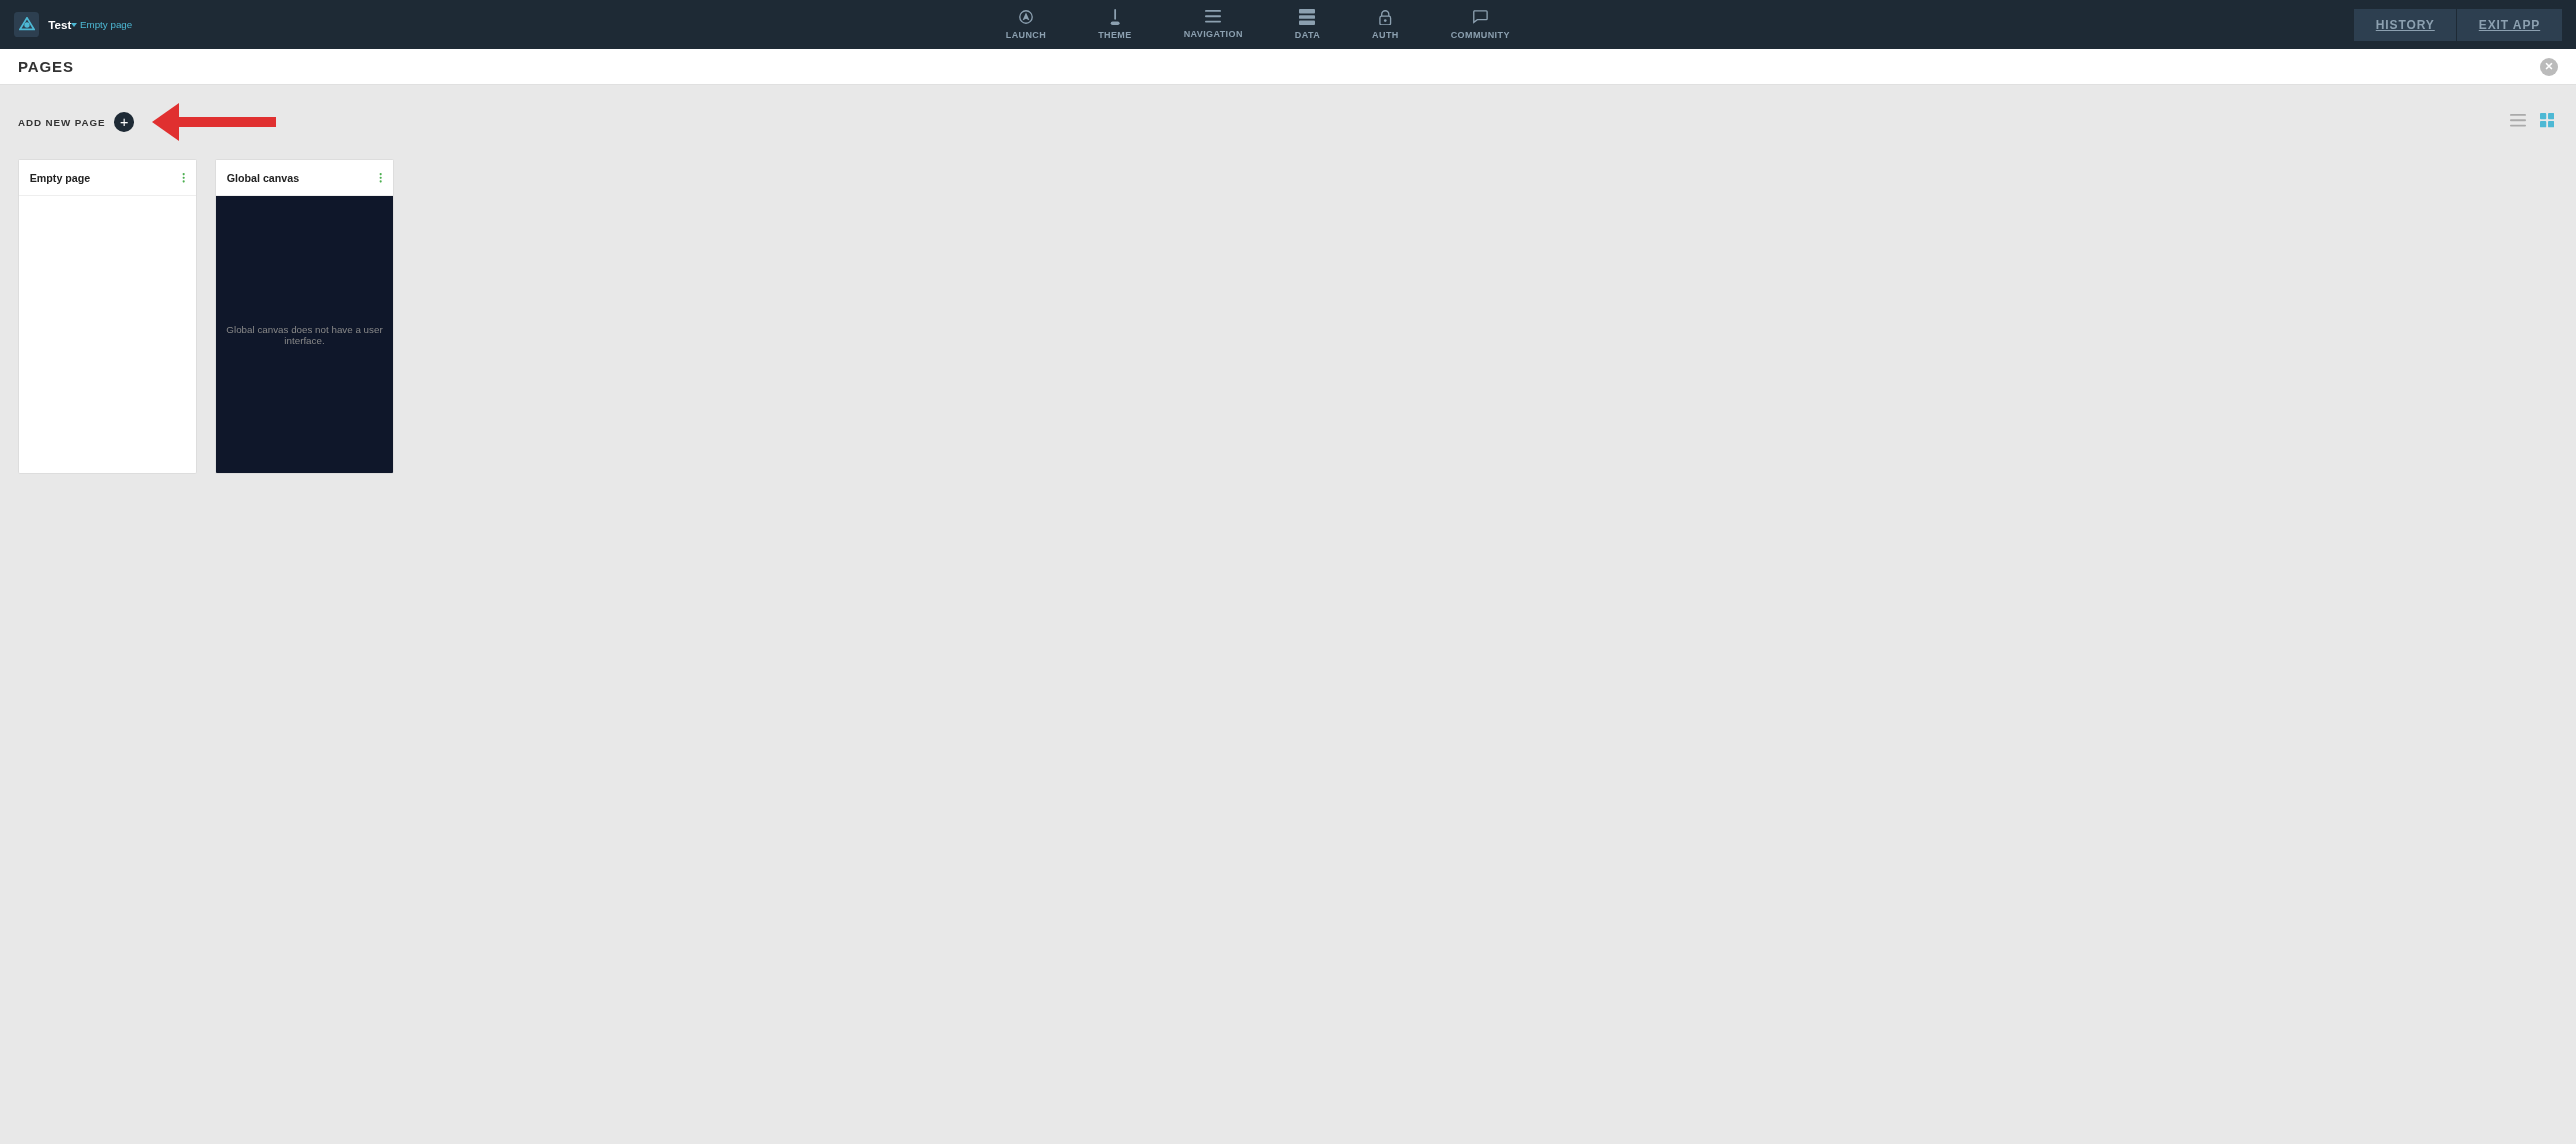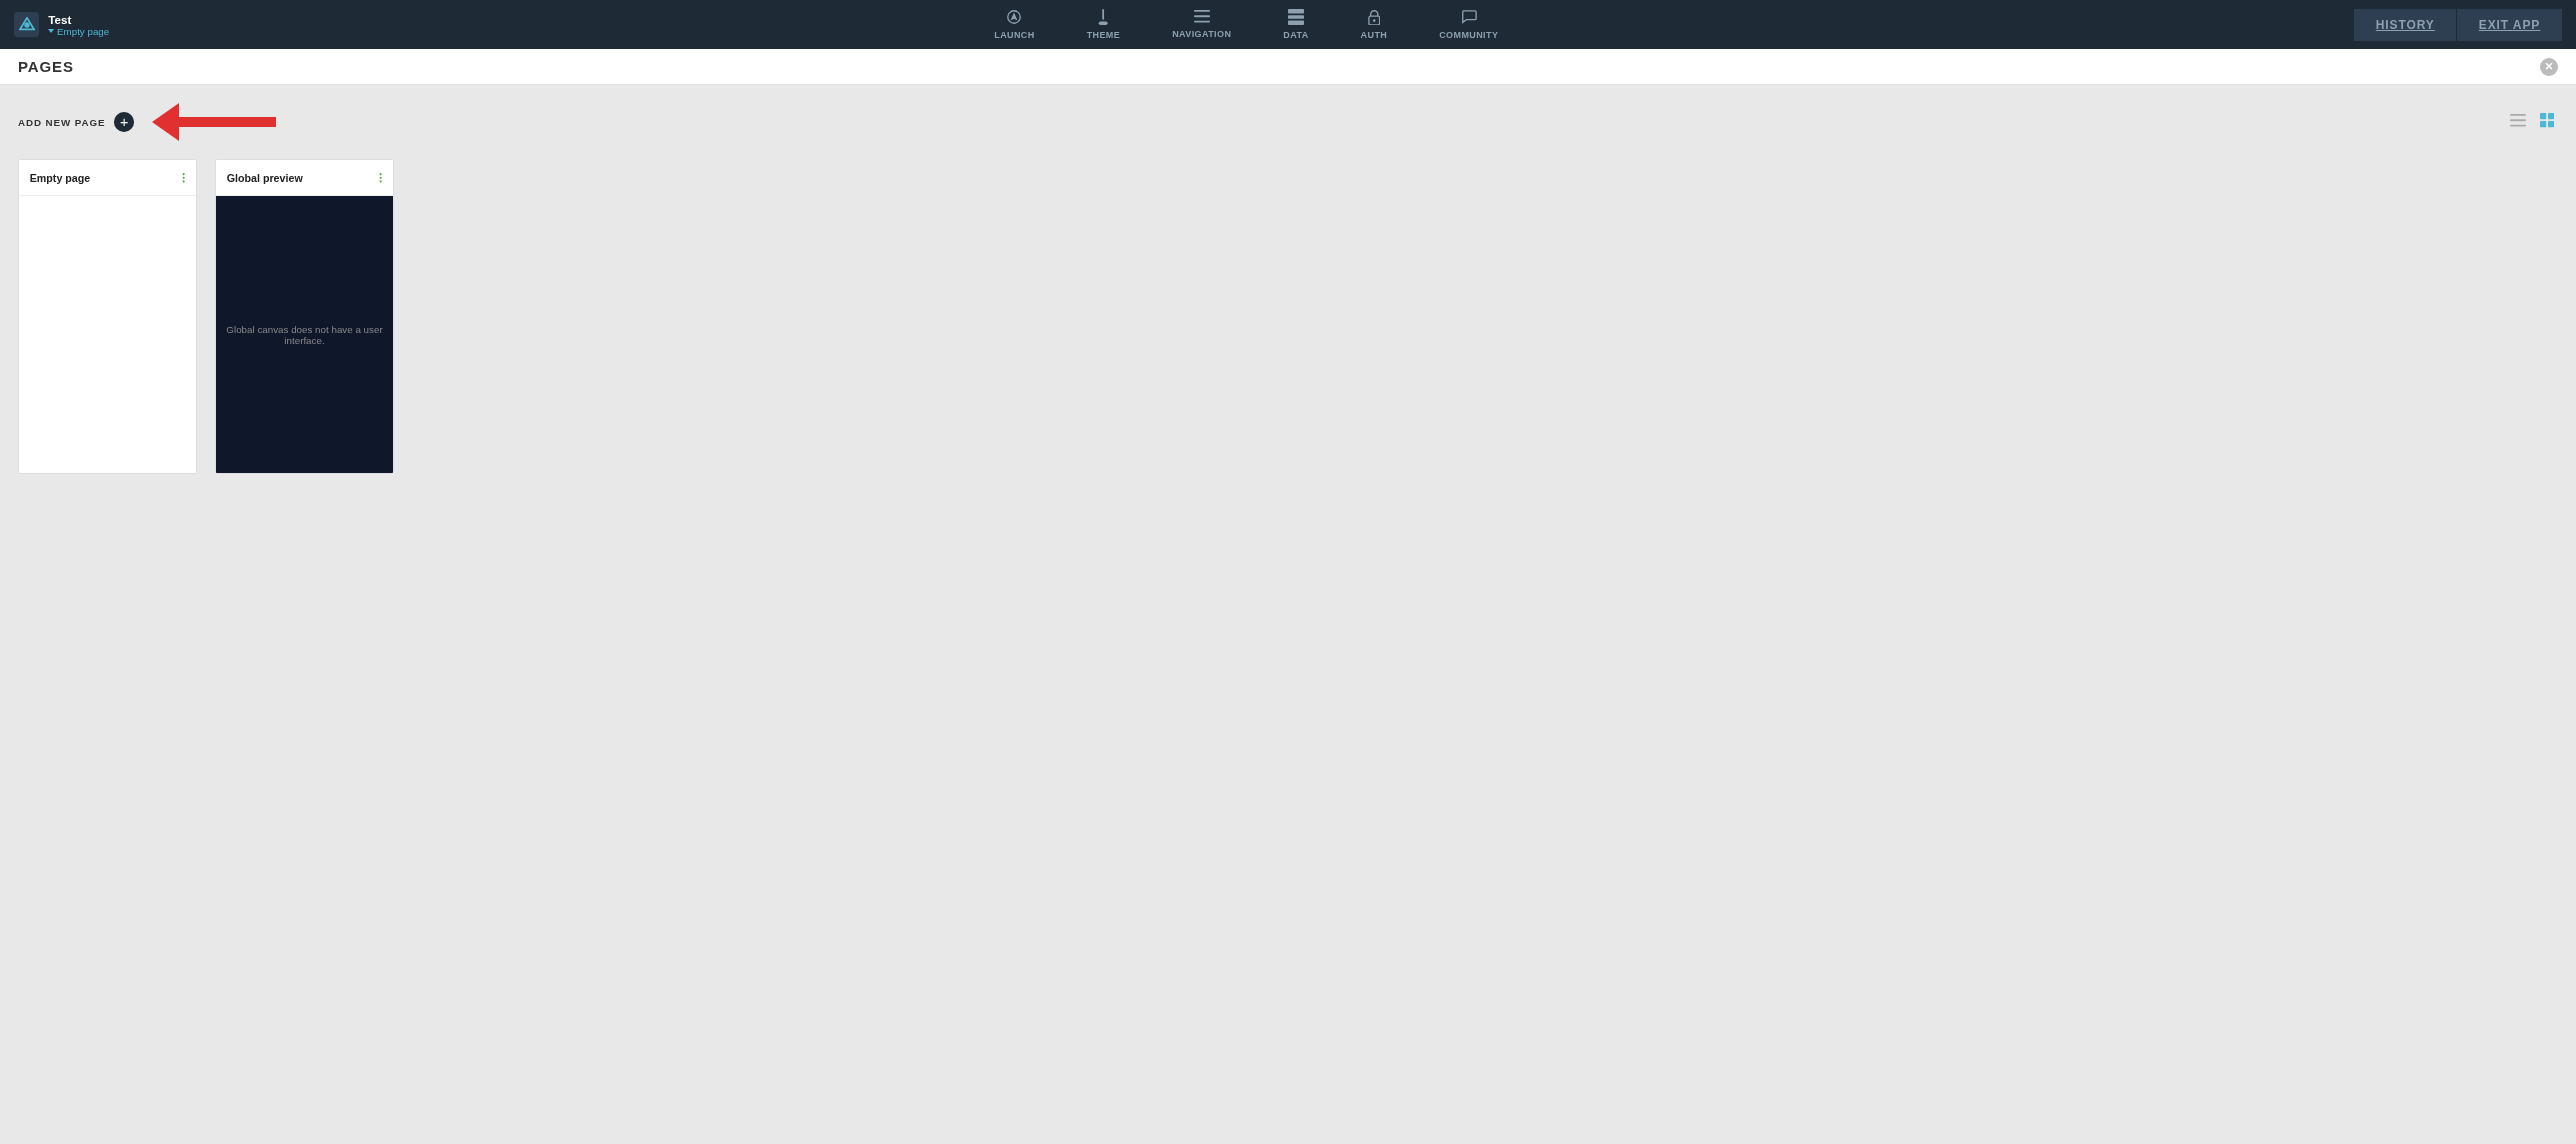--- a/index.html
+++ b/index.html
@@ -21,21 +21,21 @@
       margin-right: 29px;
     }
     .logo-icon {
       width: 25px;
       height: 25px;
       background: #2d3f50;
       border-radius: 3.6px;
       display: flex; align-items: center; justify-content: center;
     }
     .app-name-section {
-      display: flex; flex-direction: column;
+      display: flex; flex-direction: row;
     }
     .app-name {
       color: #fff;
       font-size: 11.6px;
       font-weight: 600;
     }
     .app-subname {
       color: #4db8d4;
       font-size: 9.8px;
       display: flex; align-items: center; gap: 2.7px;
@@ -333,21 +333,21 @@
 
   <div class="pages-grid" id="pages-grid">
   <div class="page-card">
       <div class="page-card-header">
         <span class="page-card-title">Empty page</span>
         <span class="page-card-menu">⁝</span>
       </div>
     </div>
       <div class="page-card">
       <div class="page-card-header">
-        <span class="page-card-title">Global preview</span>
+        <span class="page-card-title">Global canvas</span>
         <span class="page-card-menu">⁝</span>
       </div>
       <div class="page-card-body ">
         <span class="page-card-body-text">Global canvas does not have a user interface.</span>
       </div>
     </div>
     </div>
 </div>
 
 

